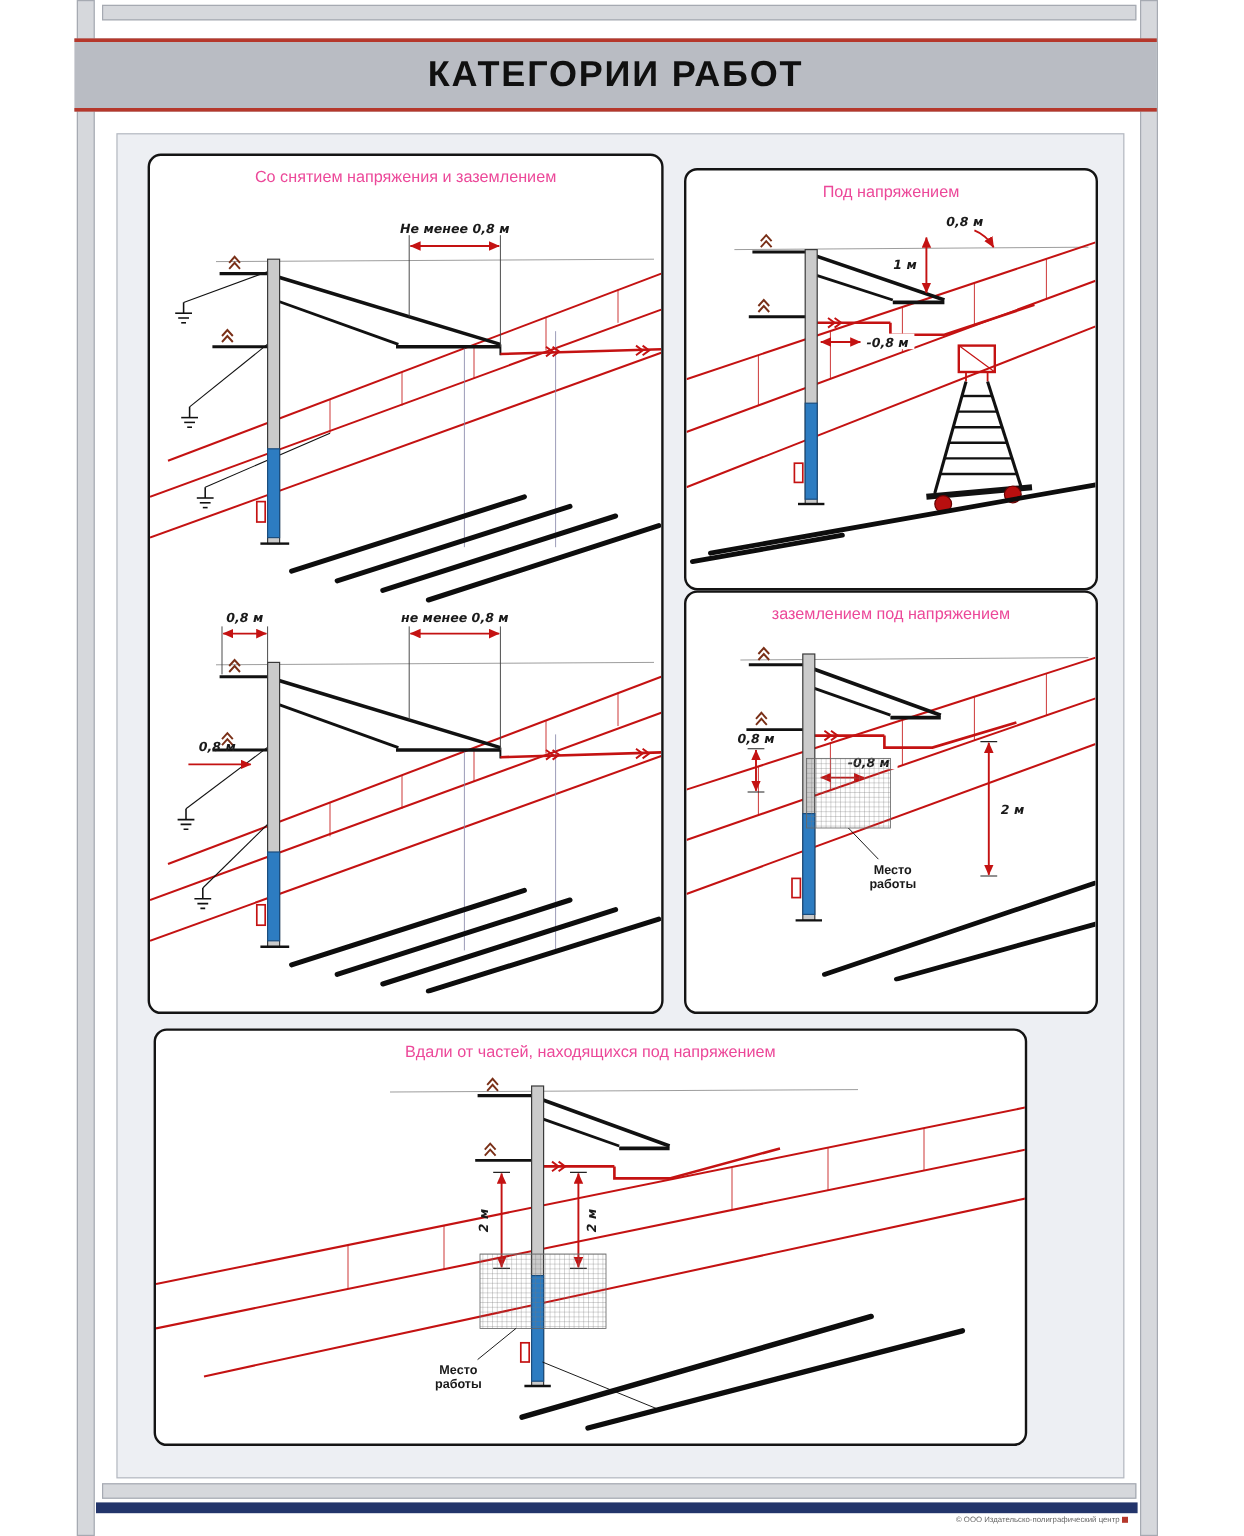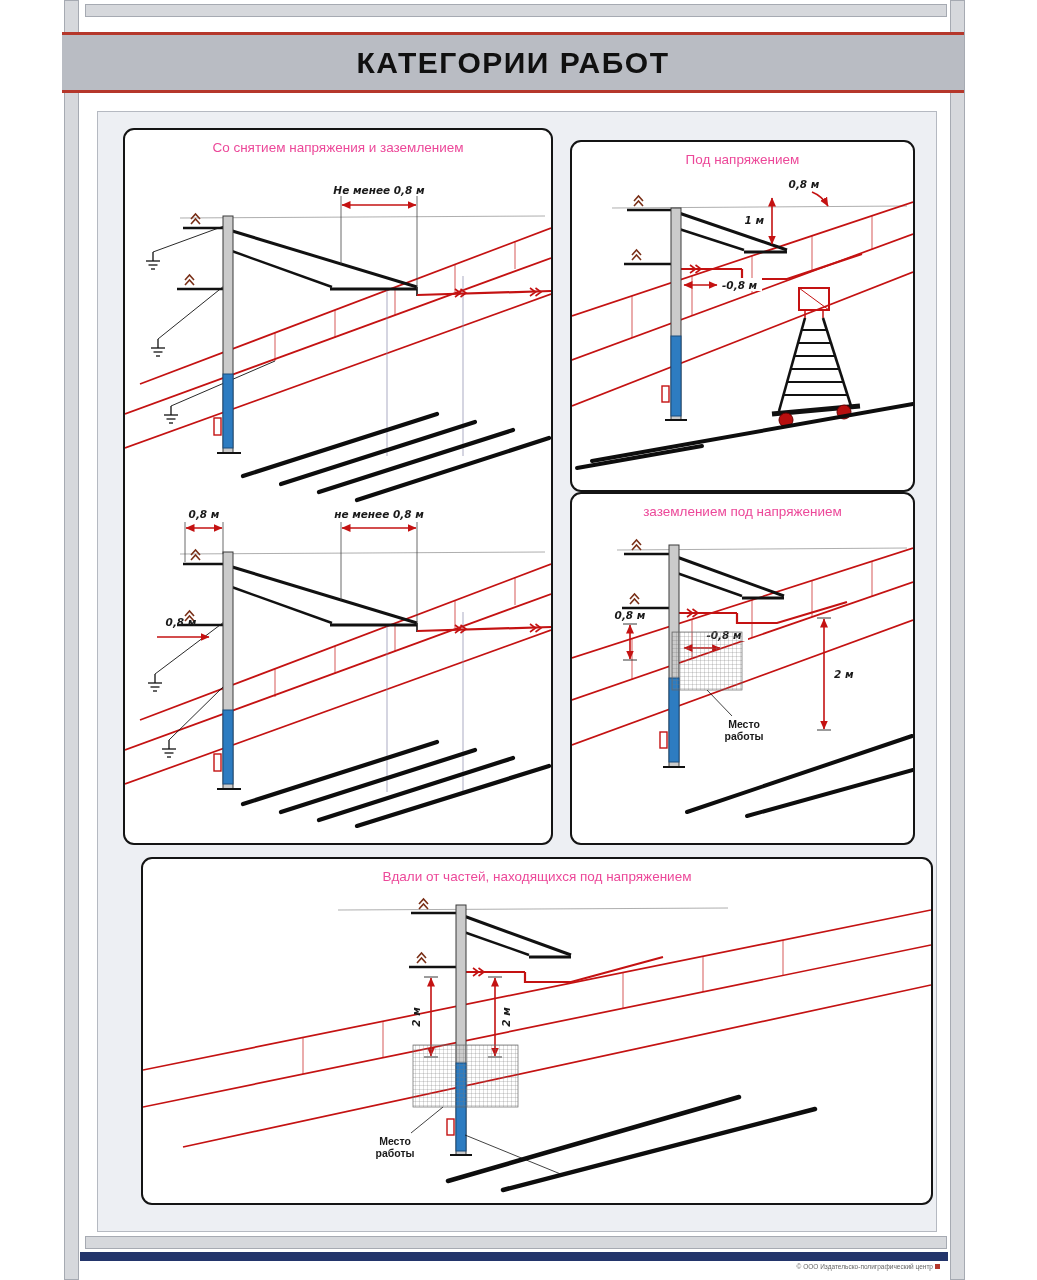--- a/index.html
+++ b/index.html
@@ -352,21 +352,21 @@
     <line x1="135" y1="170" x2="160" y2="196" stroke="#111" stroke-width="0.8"></line>
     <text class="work-label" x="172" y="208" text-anchor="middle">Место</text>
     <text class="work-label" x="172" y="220" text-anchor="middle">работы</text>
     <g stroke="#0d0d0d" stroke-width="4" stroke-linecap="round">
       <line x1="115" y1="292" x2="340" y2="216"></line>
       <line x1="175" y1="296" x2="341" y2="250"></line>
     </g>
   </svg>
 </div>
 
-<div class="dpanel" style="left:141px;top:857px;width:792px;height:348px;">
+<div class="dpanel" style="left:128px;top:857px;width:728px;height:348px;">
   <div class="dpanel-title">Вдали от частей, находящихся под напряжением</div>
   <svg width="788" height="312" viewBox="0 0 788 312">
     <line x1="195" y1="25" x2="585" y2="23" stroke="#999" stroke-width="0.8"></line>
     <g stroke="#c41212" stroke-width="1.7">
       <line x1="788" y1="25" x2="0" y2="185"></line>
       <line x1="788" y1="60" x2="0" y2="222"></line>
       <line x1="788" y1="100" x2="40" y2="262"></line>
     </g>
     <g stroke="#c41212" stroke-width="0.7">
       <line x1="160" y1="153" x2="160" y2="189"></line>

